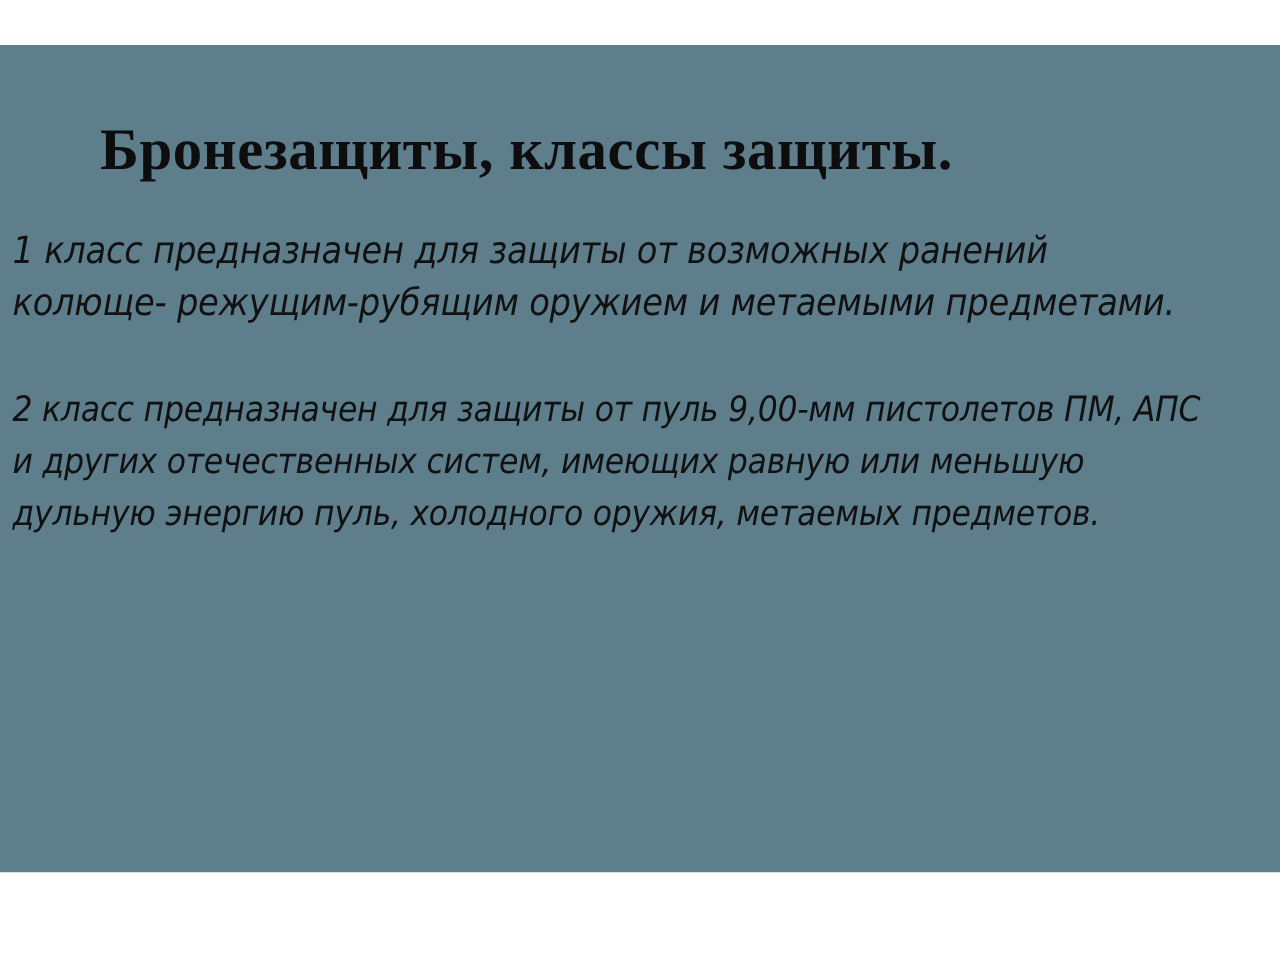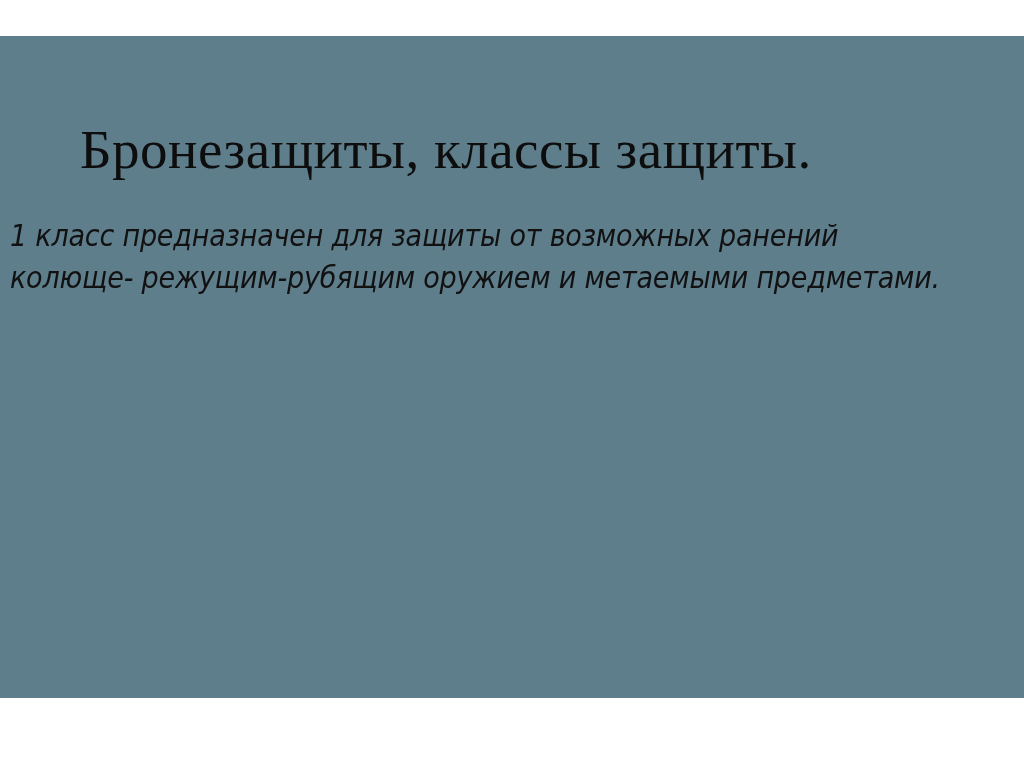--- a/index.html
+++ b/index.html
@@ -24,26 +24,26 @@
   }
   .content {
     position: absolute;
     left: 0;
     top: 0;
     width: 1024px;
     padding: 0;
   }
   .title {
     font-family: "Liberation Serif", serif;
-    font-weight: normal;
+    font-weight: bold;
     color: #0d0d0d;
-    font-size: 55px;
+    font-size: 47px;
     line-height: 1.25;
     margin: 0;
-    padding: 80px 110px 0 80px;
+    padding: 55px 110px 0 80px;
     letter-spacing: 0.5px;
   }
   .para {
     color: #111111;
     font-size: 30px;
     line-height: 1.42;
     margin: 0;
     padding: 0 50px 0 10px;
     font-family: "DejaVu Sans", sans-serif;
     font-stretch: condensed;
@@ -71,16 +71,17 @@
 </style>
 </head>
 <body>
 
 <div class="top-band"></div>
 
 <div class="slide">
   <div class="content">
     <h1 class="title">Бронезащиты, классы защиты.</h1>
     <p class="para first">1 класс предназначен для защиты от возможных ранений колюще- режущим-рубящим оружием и метаемыми предметами.</p>
+    <p class="para second">2 класс предназначен для защиты от пуль 9,00-мм пистолетов ПМ, АПС и других отечественных систем, имеющих равную или меньшую дульную энергию пуль, холодного оружия, метаемых предметов.</p>
   </div>
 </div>
 
 <div class="bottom-band"></div>
 
 </body></html>

